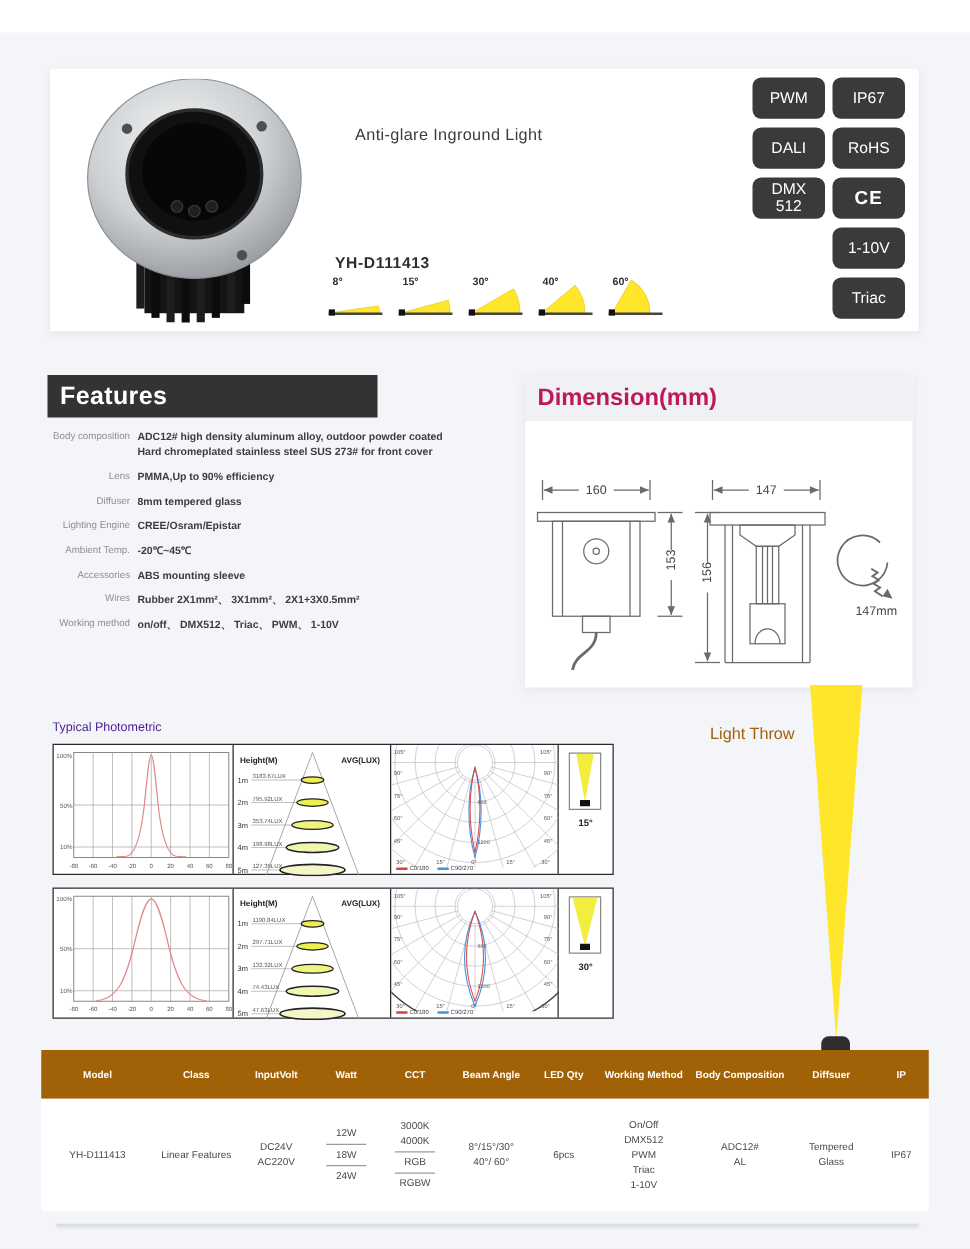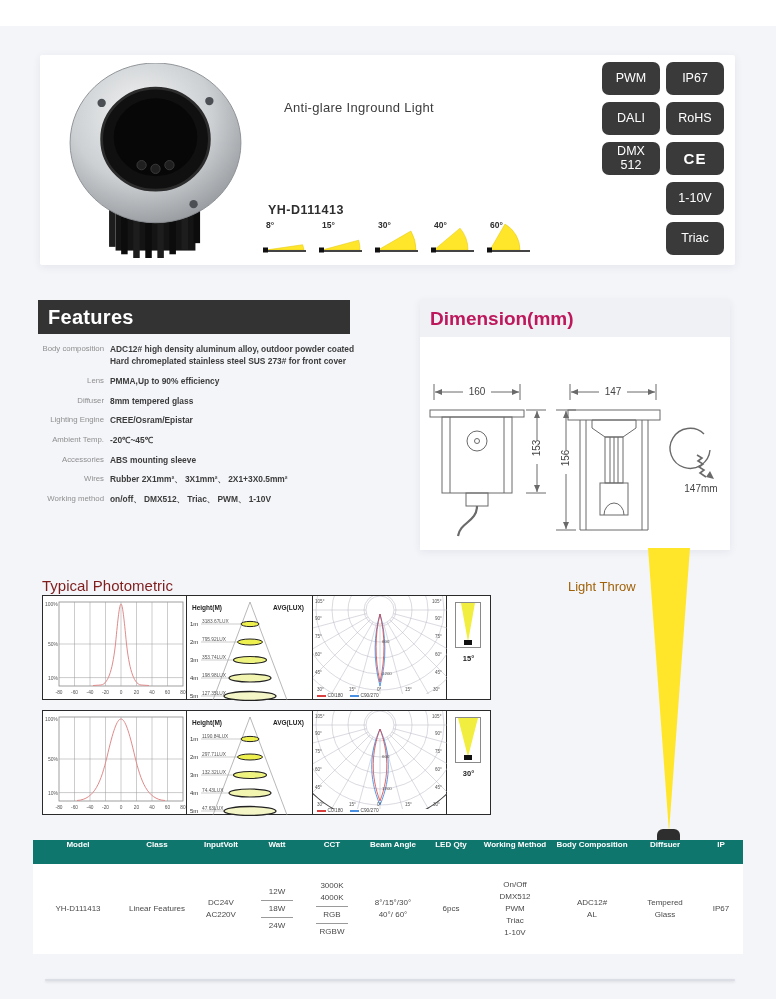--- a/index.html
+++ b/index.html
@@ -20,59 +20,59 @@
   .beam-icon .blabel { position:absolute; left:4px; top:0; font-size:8.5px; font-weight:bold; color:#2e2e2e; }
   .badge-col { position:absolute; top:7px; display:flex; flex-direction:column; gap:7px; }
   .badge-col.left  { left:562px; }
   .badge-col.right { left:626px; }
   .badge { width:58px; height:33px; background:#3a3a3a; border-radius:7px; color:#fff;
            display:flex; align-items:center; justify-content:center; text-align:center;
            font-size:12.5px; line-height:1.05; white-space:pre-line; }
   .badge.ce { font-size:15px; font-weight:bold; letter-spacing:1px; }
 
   
-  .features-bar { position:absolute; left:38px; top:300px; width:312px; height:34px; background:#333;
+  .features-bar { position:absolute; left:38px; top:300px; width:264px; height:34px; background:#333;
                   display:flex; align-items:center; }
   .features-bar h2 { color:#fff; font-size:20px; font-weight:bold; padding-left:10px; letter-spacing:.3px; }
   .features-list { position:absolute; left:38px; top:343px; width:330px; }
   .feat-row { display:flex; margin-bottom:7.5px; }
   .feat-label { width:66px; text-align:right; font-size:7.8px; color:#8f8f8f; padding-top:1px; flex:none; }
   .feat-value { margin-left:6px; font-size:8.4px; font-weight:bold; color:#3c3c3c; line-height:1.45; }
   .pre { white-space:pre-line; }
 
   
   .dim-card { position:absolute; left:420px; top:300px; width:310px; height:250px; background:#fff;
               box-shadow:0 2px 8px rgba(40,50,80,.08); }
   .dim-header { height:37px; background:#f0f1f4; display:flex; align-items:center; }
   .dim-header h2 { font-size:19px; font-weight:bold; color:#be185d; padding-left:10px; }
   .dim-svg { position:absolute; left:0; top:40px; width:310px; height:208px; }
 
   
-  .photo-title { position:absolute; left:42px; top:577px; font-size:15px; color:#7f1d1d; }
+  .photo-title { position:absolute; left:42px; top:577px; font-size:10px; color:#4c1d95; }
   .throw-label { position:absolute; left:568px; top:579px; font-size:13px; color:#a16207; }
   .photo-box { position:absolute; left:42px; width:449px; height:105px; border:1px solid #2a2a2a;
                background:#fff; display:flex; }
   .photo-box.one { top:595px; } .photo-box.two { top:710px; }
   .pcell { position:relative; height:100%; border-right:1px solid #2a2a2a; }
   .pcell:last-child { border-right:none; }
   .pcell.graph { width:144px; } .pcell.cone { width:126px; } .pcell.polar { width:134px; } .pcell.bicon { width:43px; }
   .legend { position:absolute; left:4px; bottom:1px; display:flex; gap:7px; align-items:center;
             font-size:4.8px; color:#444; }
   .leg-dash { display:inline-block; width:9px; height:2px; margin-right:1.5px; vertical-align:middle; }
   .beam-box { position:absolute; left:8px; top:6px; width:26px; height:46px; border:1px solid #8a8a8a; background:#fff; }
   .beam-box-label { position:absolute; left:0; top:58px; width:43px; text-align:center; font-size:7.5px; font-weight:bold; color:#222; }
 
   
   .throw-svg { position:absolute; left:640px; top:548px; width:58px; height:290px; }
   .nub { position:absolute; left:657px; top:829px; width:23px; height:13px; background:#2e2e2e;
          border-radius:6px 6px 2px 2px; }
 
   
   .spec-table { position:absolute; left:33px; top:840px; width:710px; }
-  .spec-header { display:flex; background:#0f766e; height:24px; }
+  .spec-header { display:flex; background:#a16207; height:39px; align-items:center; }
   .spec-header .hcell { color:#fff; font-size:8px; font-weight:bold; text-align:center; line-height:1.25; }
   .spec-row { display:flex; background:#fff; min-height:90px; align-items:center; }
   .spec-row .rcell { font-size:8px; color:#4a4a4a; text-align:center; line-height:1.5; }
   .hcell, .rcell { flex:none; padding:0 2px; }
   .c1{width:90px}.c2{width:68px}.c3{width:60px}.c4{width:52px}.c5{width:58px}.c6{width:64px}
   .c7{width:52px}.c8{width:76px}.c9{width:78px}.c10{width:68px}.c11{width:44px}
   .sep { width:32px; height:1px; background:#9a9a9a; margin:2px auto; }
   .bottom-divider { position:absolute; left:45px; top:979px; width:690px; height:2px;
                     background:#dcdee6; border-radius:2px; box-shadow:0 1px 3px rgba(0,0,0,.12); }
 

